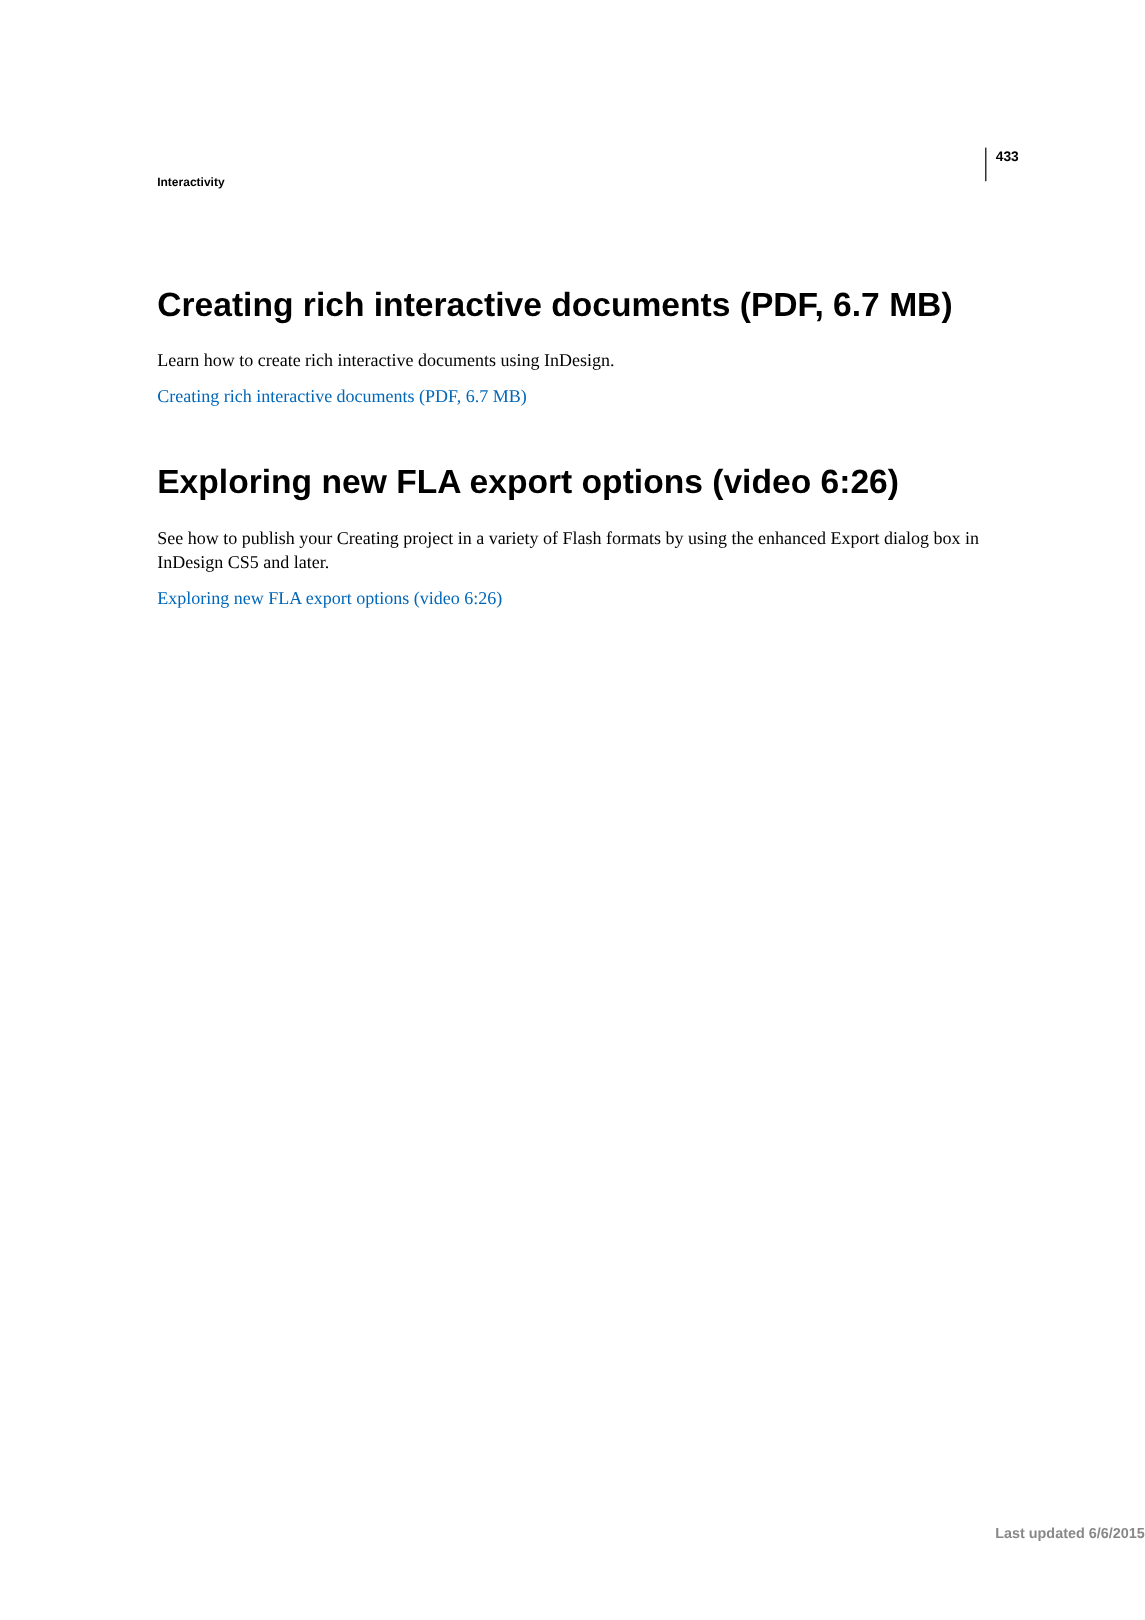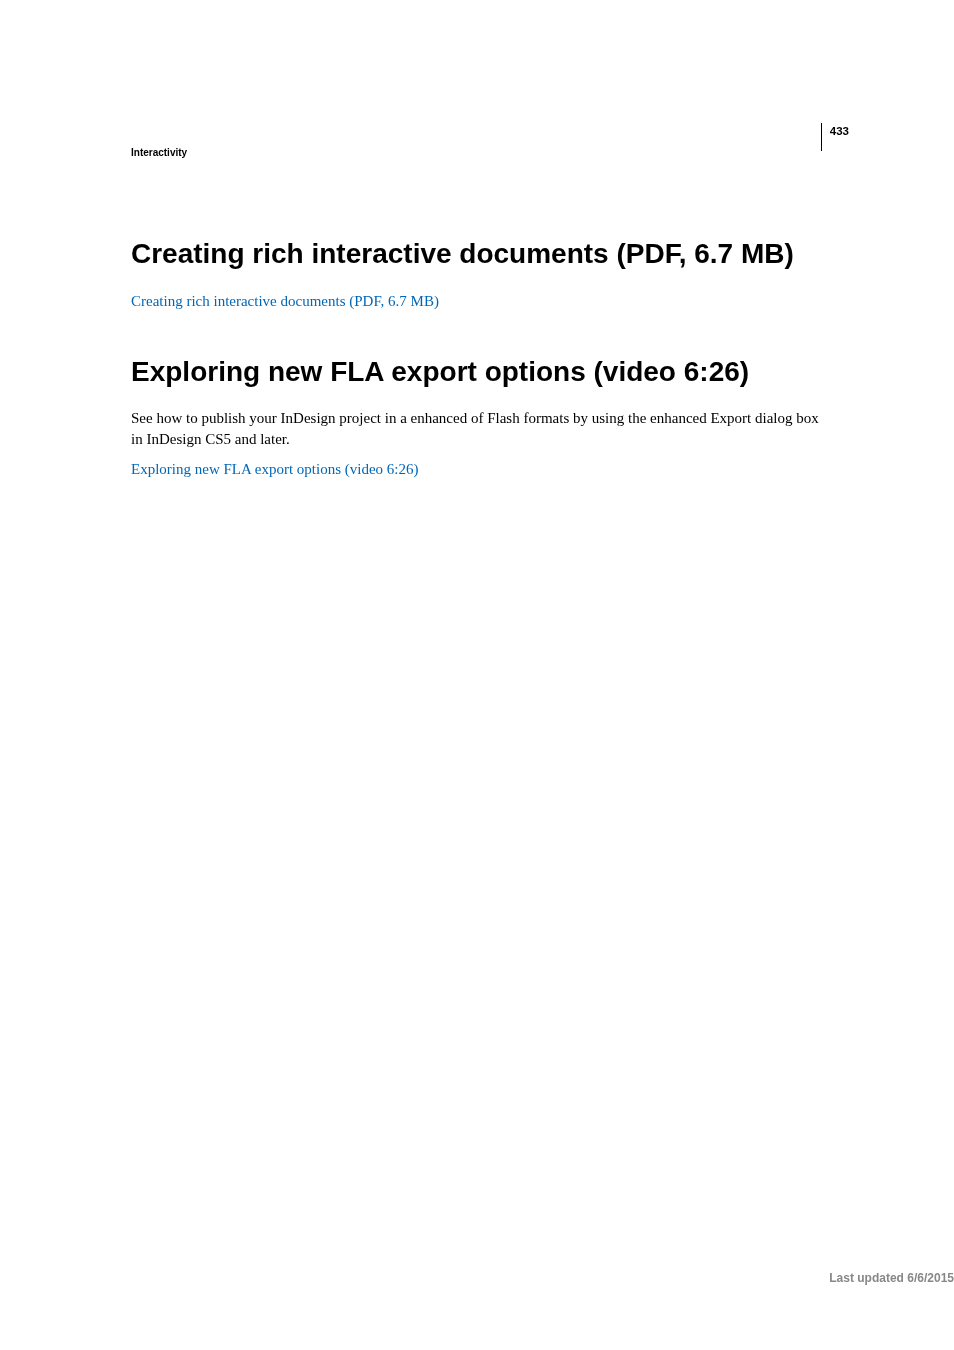--- a/index.html
+++ b/index.html
@@ -86,28 +86,29 @@
 <div class="page">
 
   <div class="page-number">433</div>
 
   <div class="section-label">Interactivity</div>
 
   <div class="content">
 
     <h1>Creating rich interactive documents (PDF, 6.7 MB)</h1>
 
+    <p>Learn how to create rich interactive documents using InDesign.</p>
 
     <p>
       <a class="doc-link" href="#">Creating rich interactive documents (PDF, 6.7 MB)</a>
     </p>
 
     <h1 class="second">Exploring new FLA export options (video 6:26)</h1>
 
-    <p>See how to publish your InDesign project in a enhanced of Flash formats by using the enhanced Export dialog box in InDesign CS5 and later.</p>
+    <p>See how to publish your Creating project in a variety of Flash formats by using the enhanced Export dialog box in InDesign CS5 and later.</p>
 
     <p>
       <a class="doc-link" href="#">Exploring new FLA export options (video 6:26)</a>
     </p>
 
   </div>
 
   <div class="footer">Last updated 6/6/2015</div>
 
 </div>

